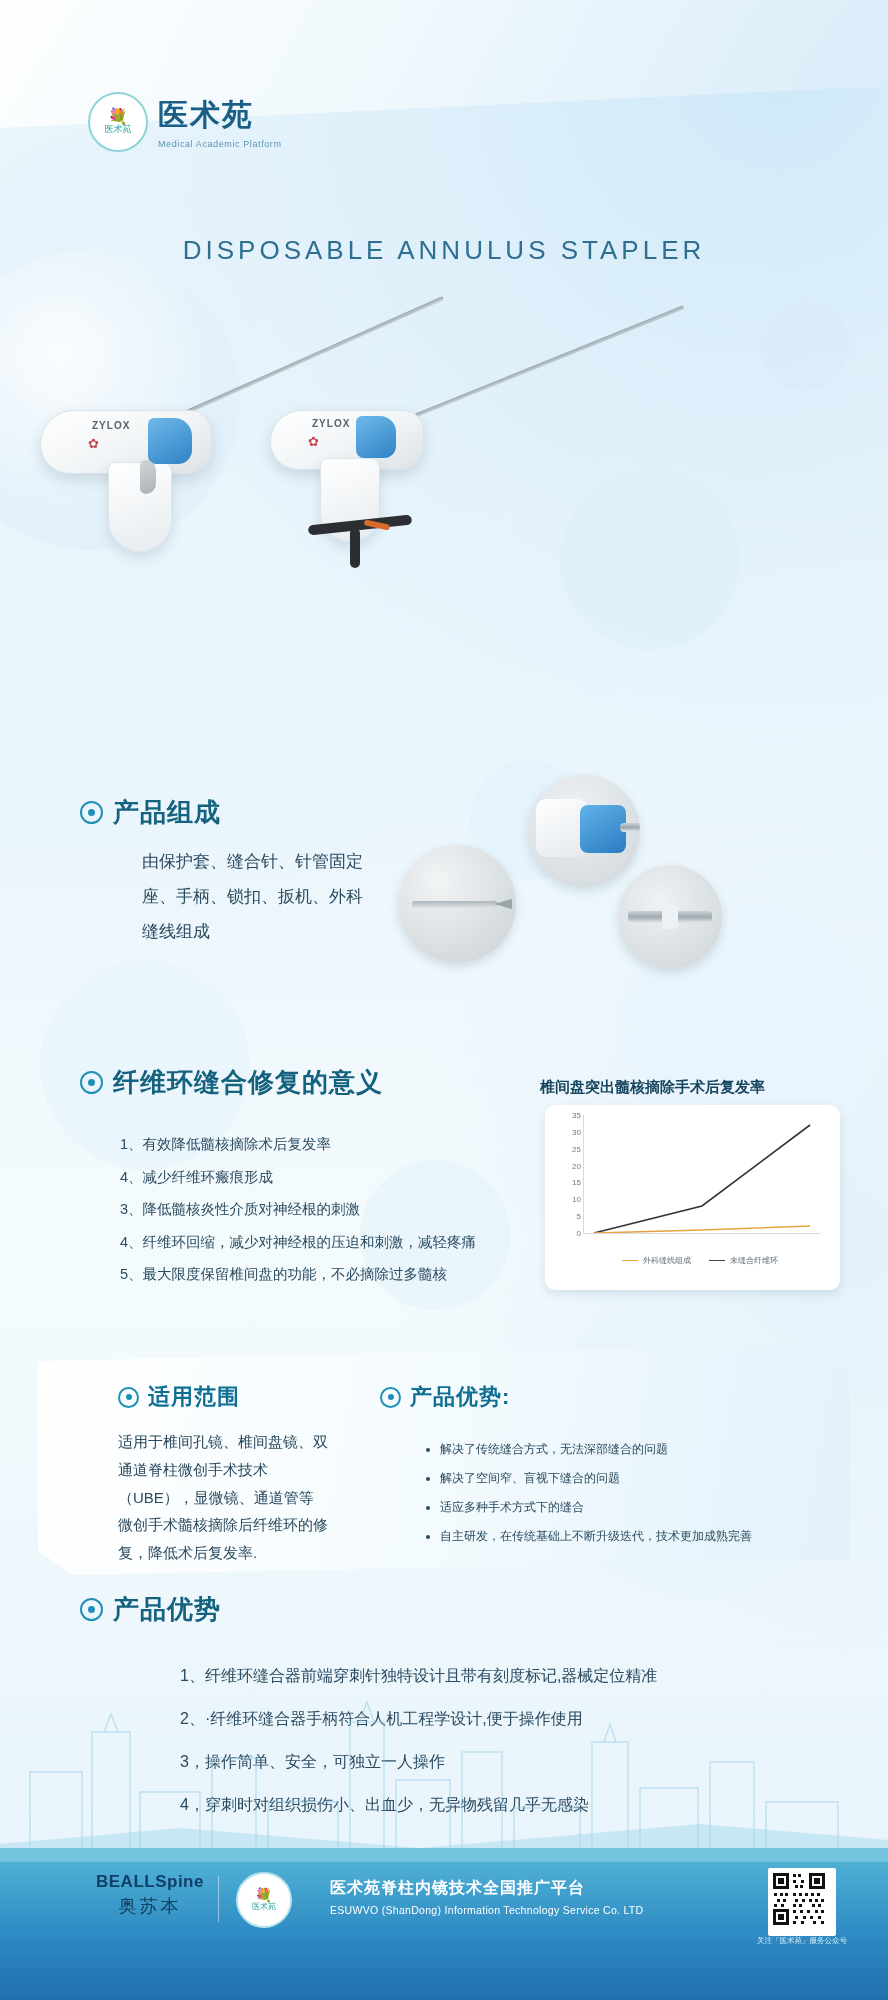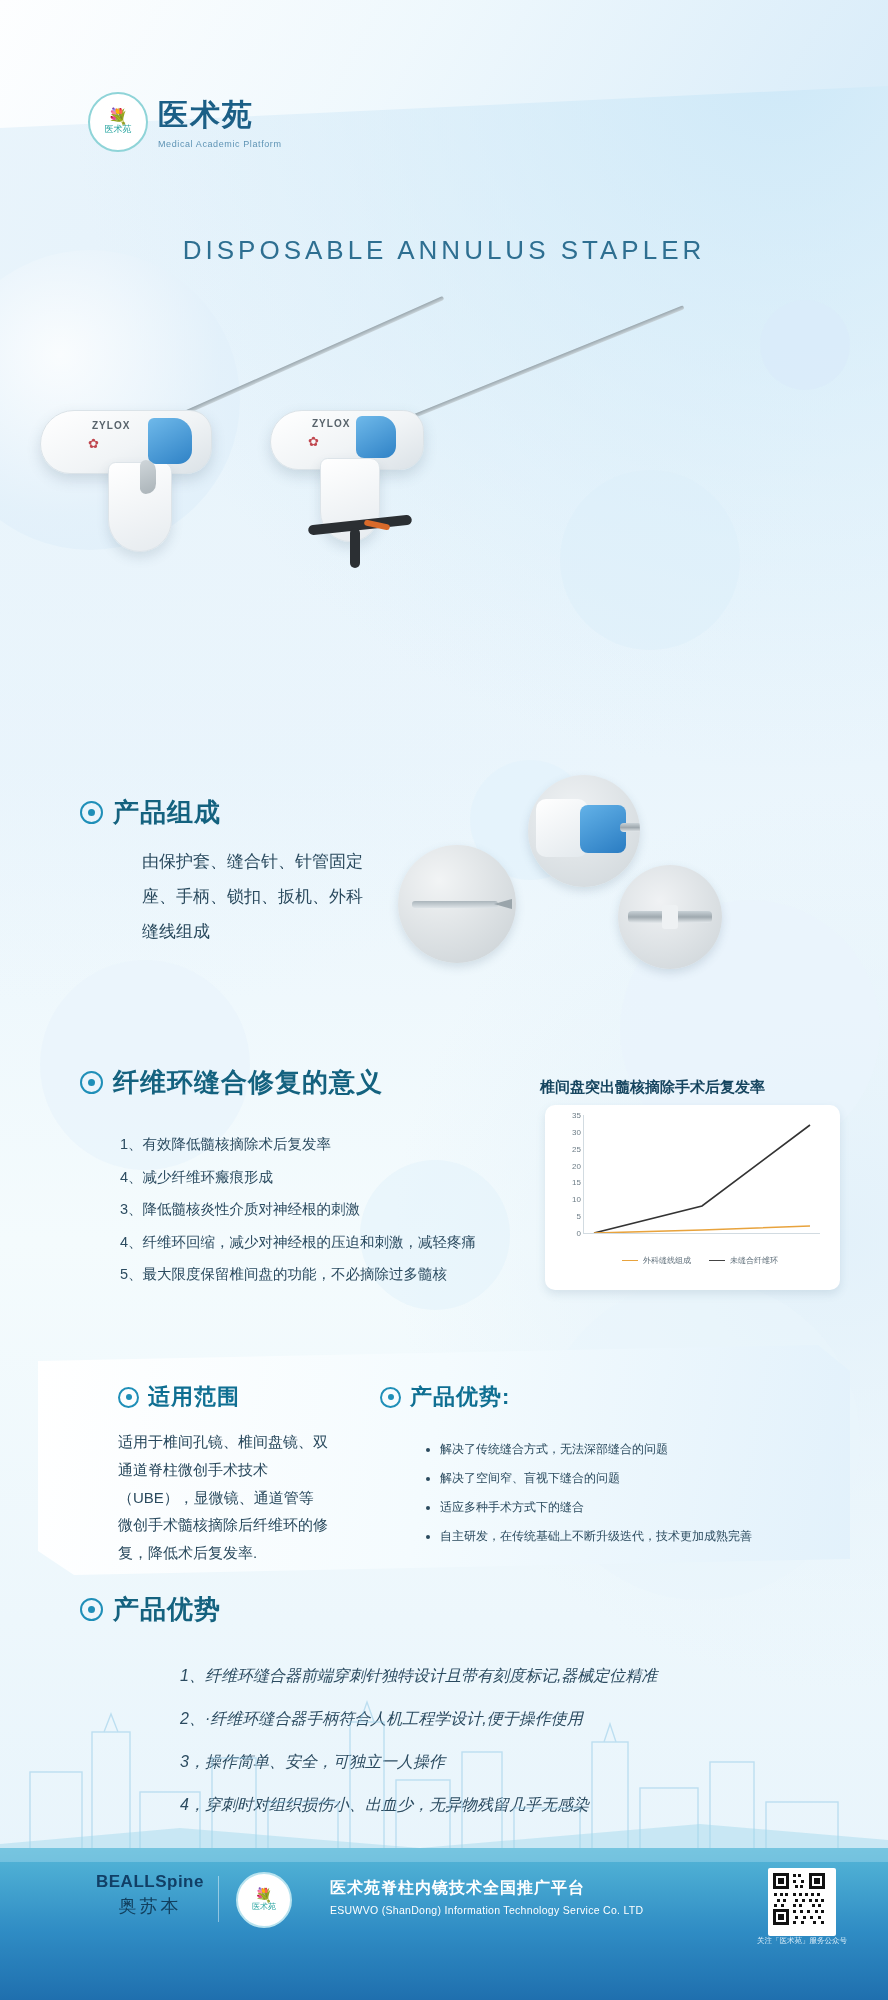--- a/index.html
+++ b/index.html
@@ -128,21 +128,21 @@
   .panel-h .dot-ring{width:17px;height:17px;}
   .panel-h .dot-ring i{width:6px;height:6px;}
   .panel-t{font-size:22px;font-weight:bold;color:#0f6f92;letter-spacing:1px;}
   .scope-text{
     position:absolute;left:118px;top:1428px;width:210px;
     font-size:15px;line-height:1.85;color:#2a4a5e;
   }
   .adv-list{position:absolute;left:400px;top:1424px;width:420px;}
   .adv-list li{font-size:12px;line-height:1.5;color:#2a4a5e;margin-bottom:11px;}
   
-  .feat-list{position:absolute;left:140px;top:1650px;width:700px;font-style:italic;}
+  .feat-list{position:absolute;left:140px;top:1650px;width:700px;}
   .feat-list li{list-style:none;font-size:16px;color:#2b4b60;margin-bottom:22px;}
   
   .skyline{position:absolute;left:0;bottom:118px;width:888px;height:220px;opacity:.5;}
   
   .footer{
     position:absolute;left:0;bottom:0;width:888px;height:152px;
     background:linear-gradient(180deg,#55b7d8 0%,#2f8cc4 55%,#1f6fae 100%);
   }
   .footer-wave{position:absolute;left:0;top:-26px;width:888px;height:40px;background:#9fd8ec;opacity:.45;
     clip-path:polygon(0 22px,180px 6px,420px 26px,700px 2px,888px 18px,888px 40px,0 40px);}

